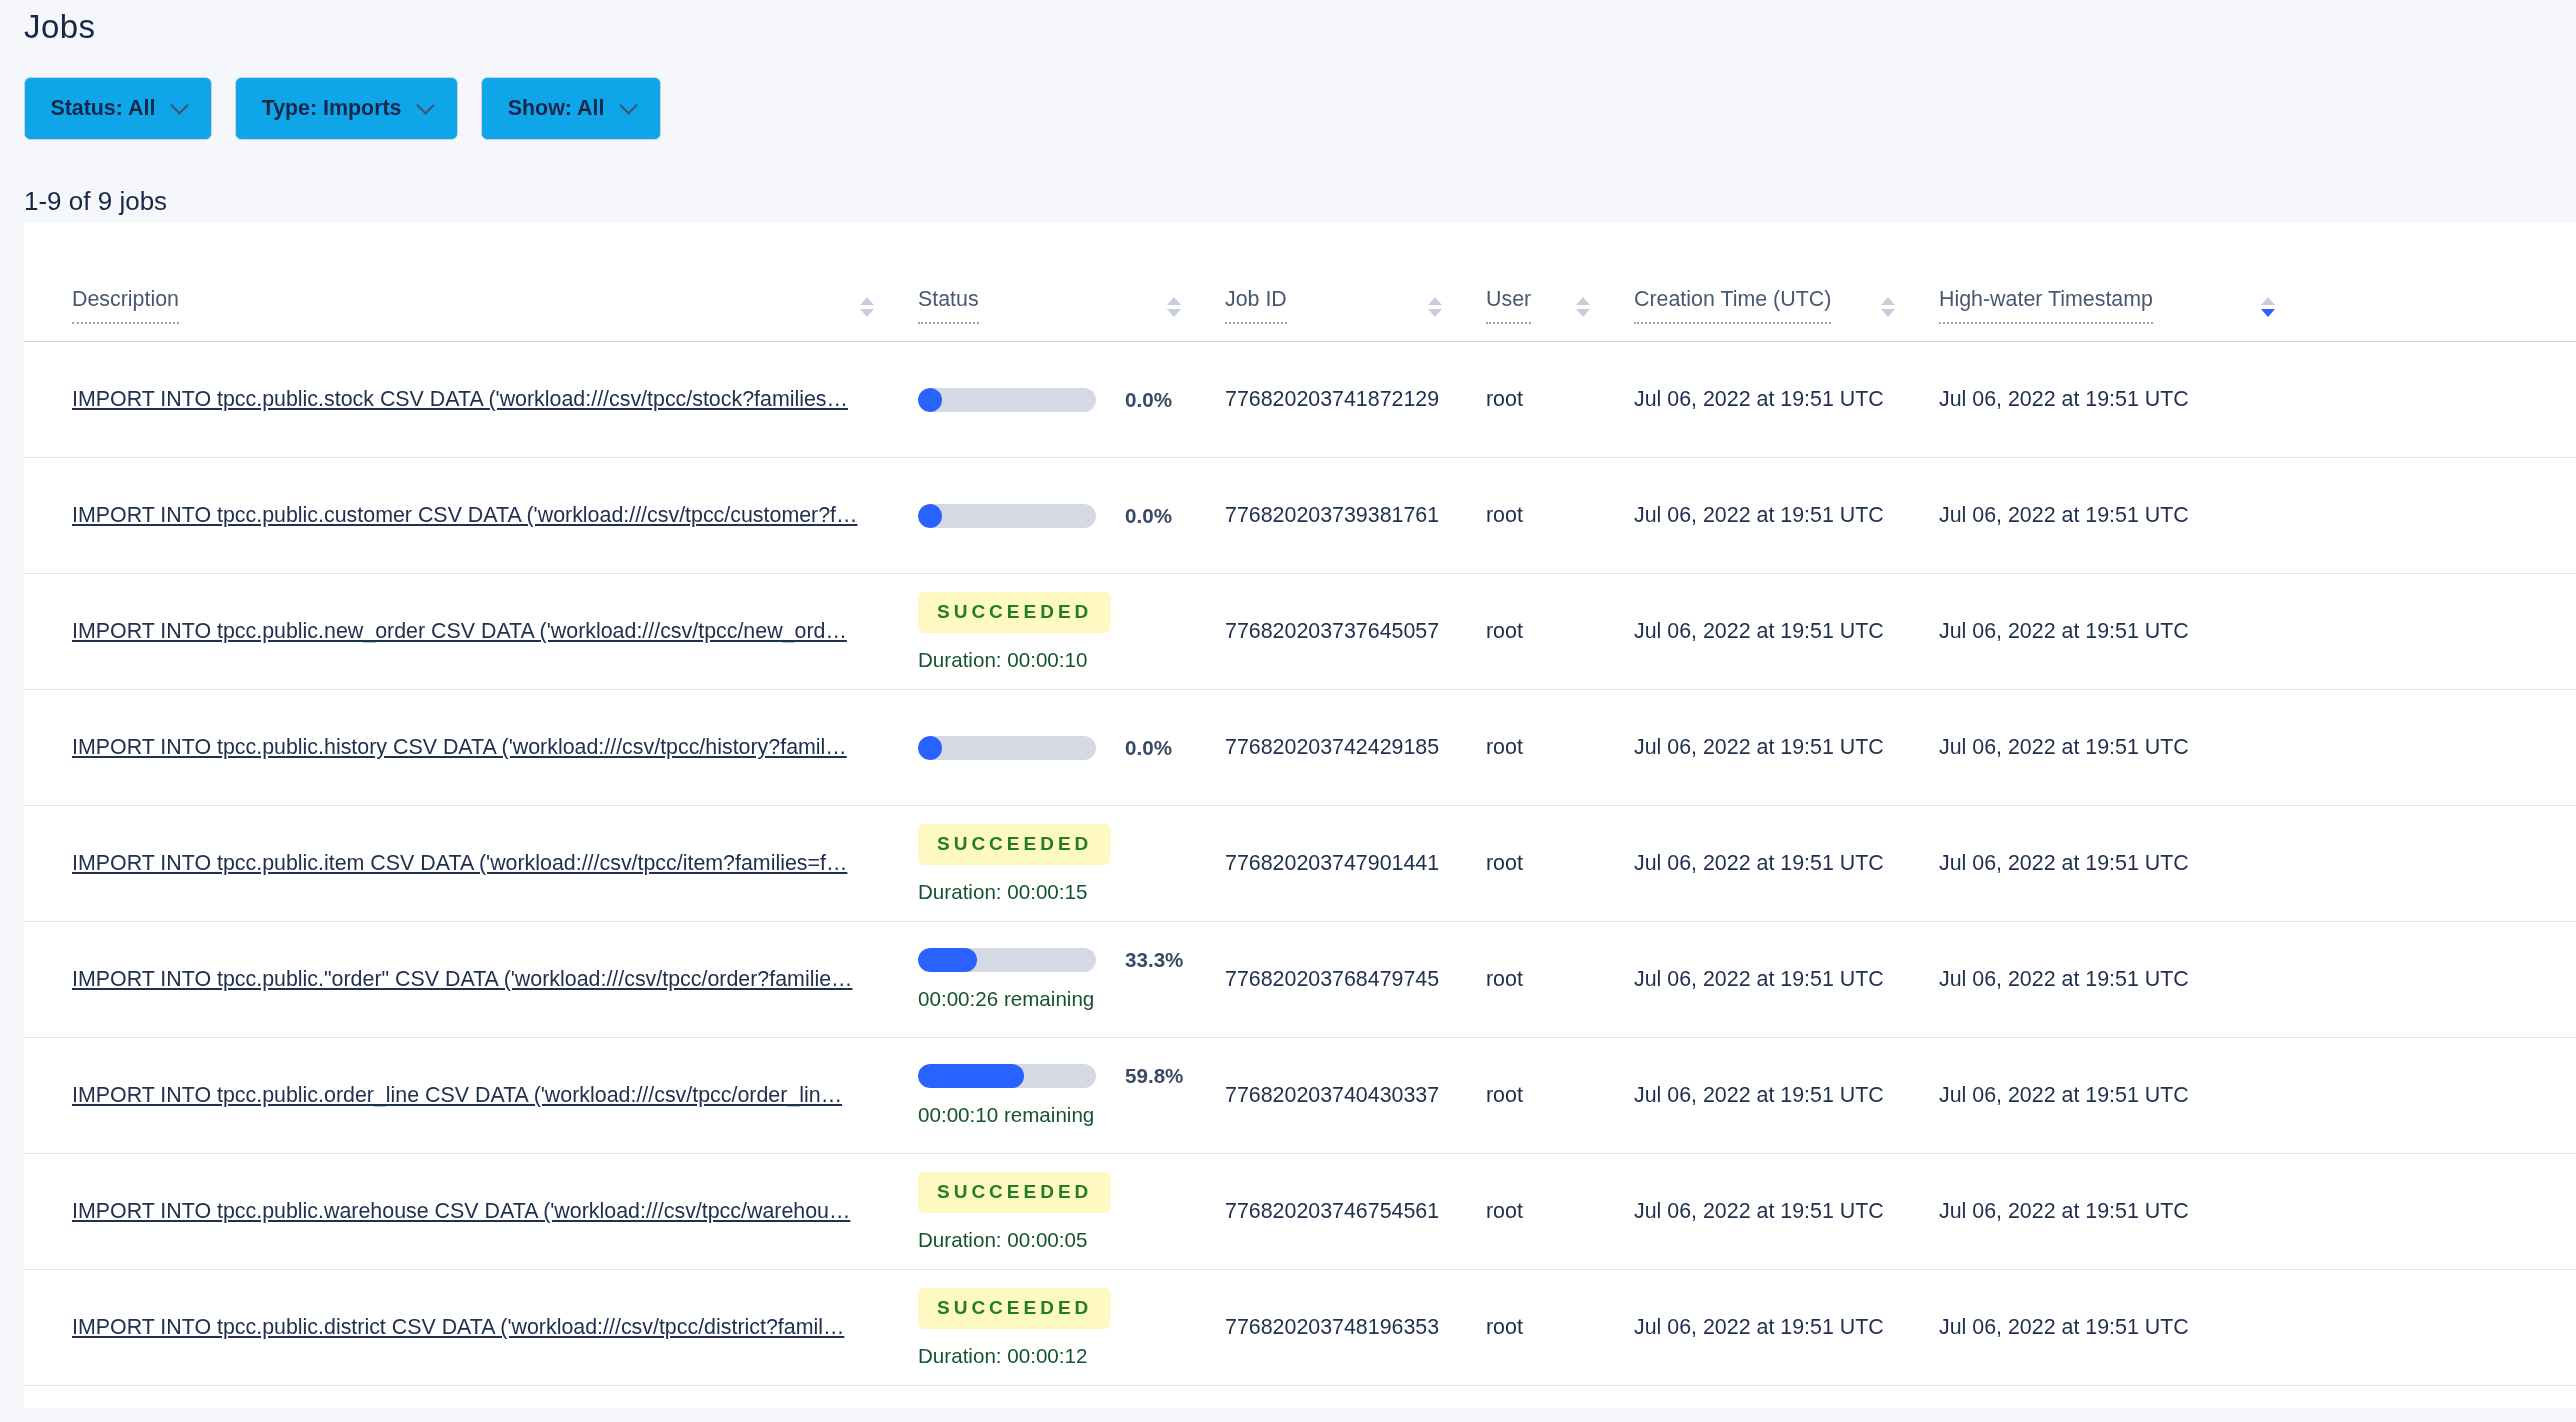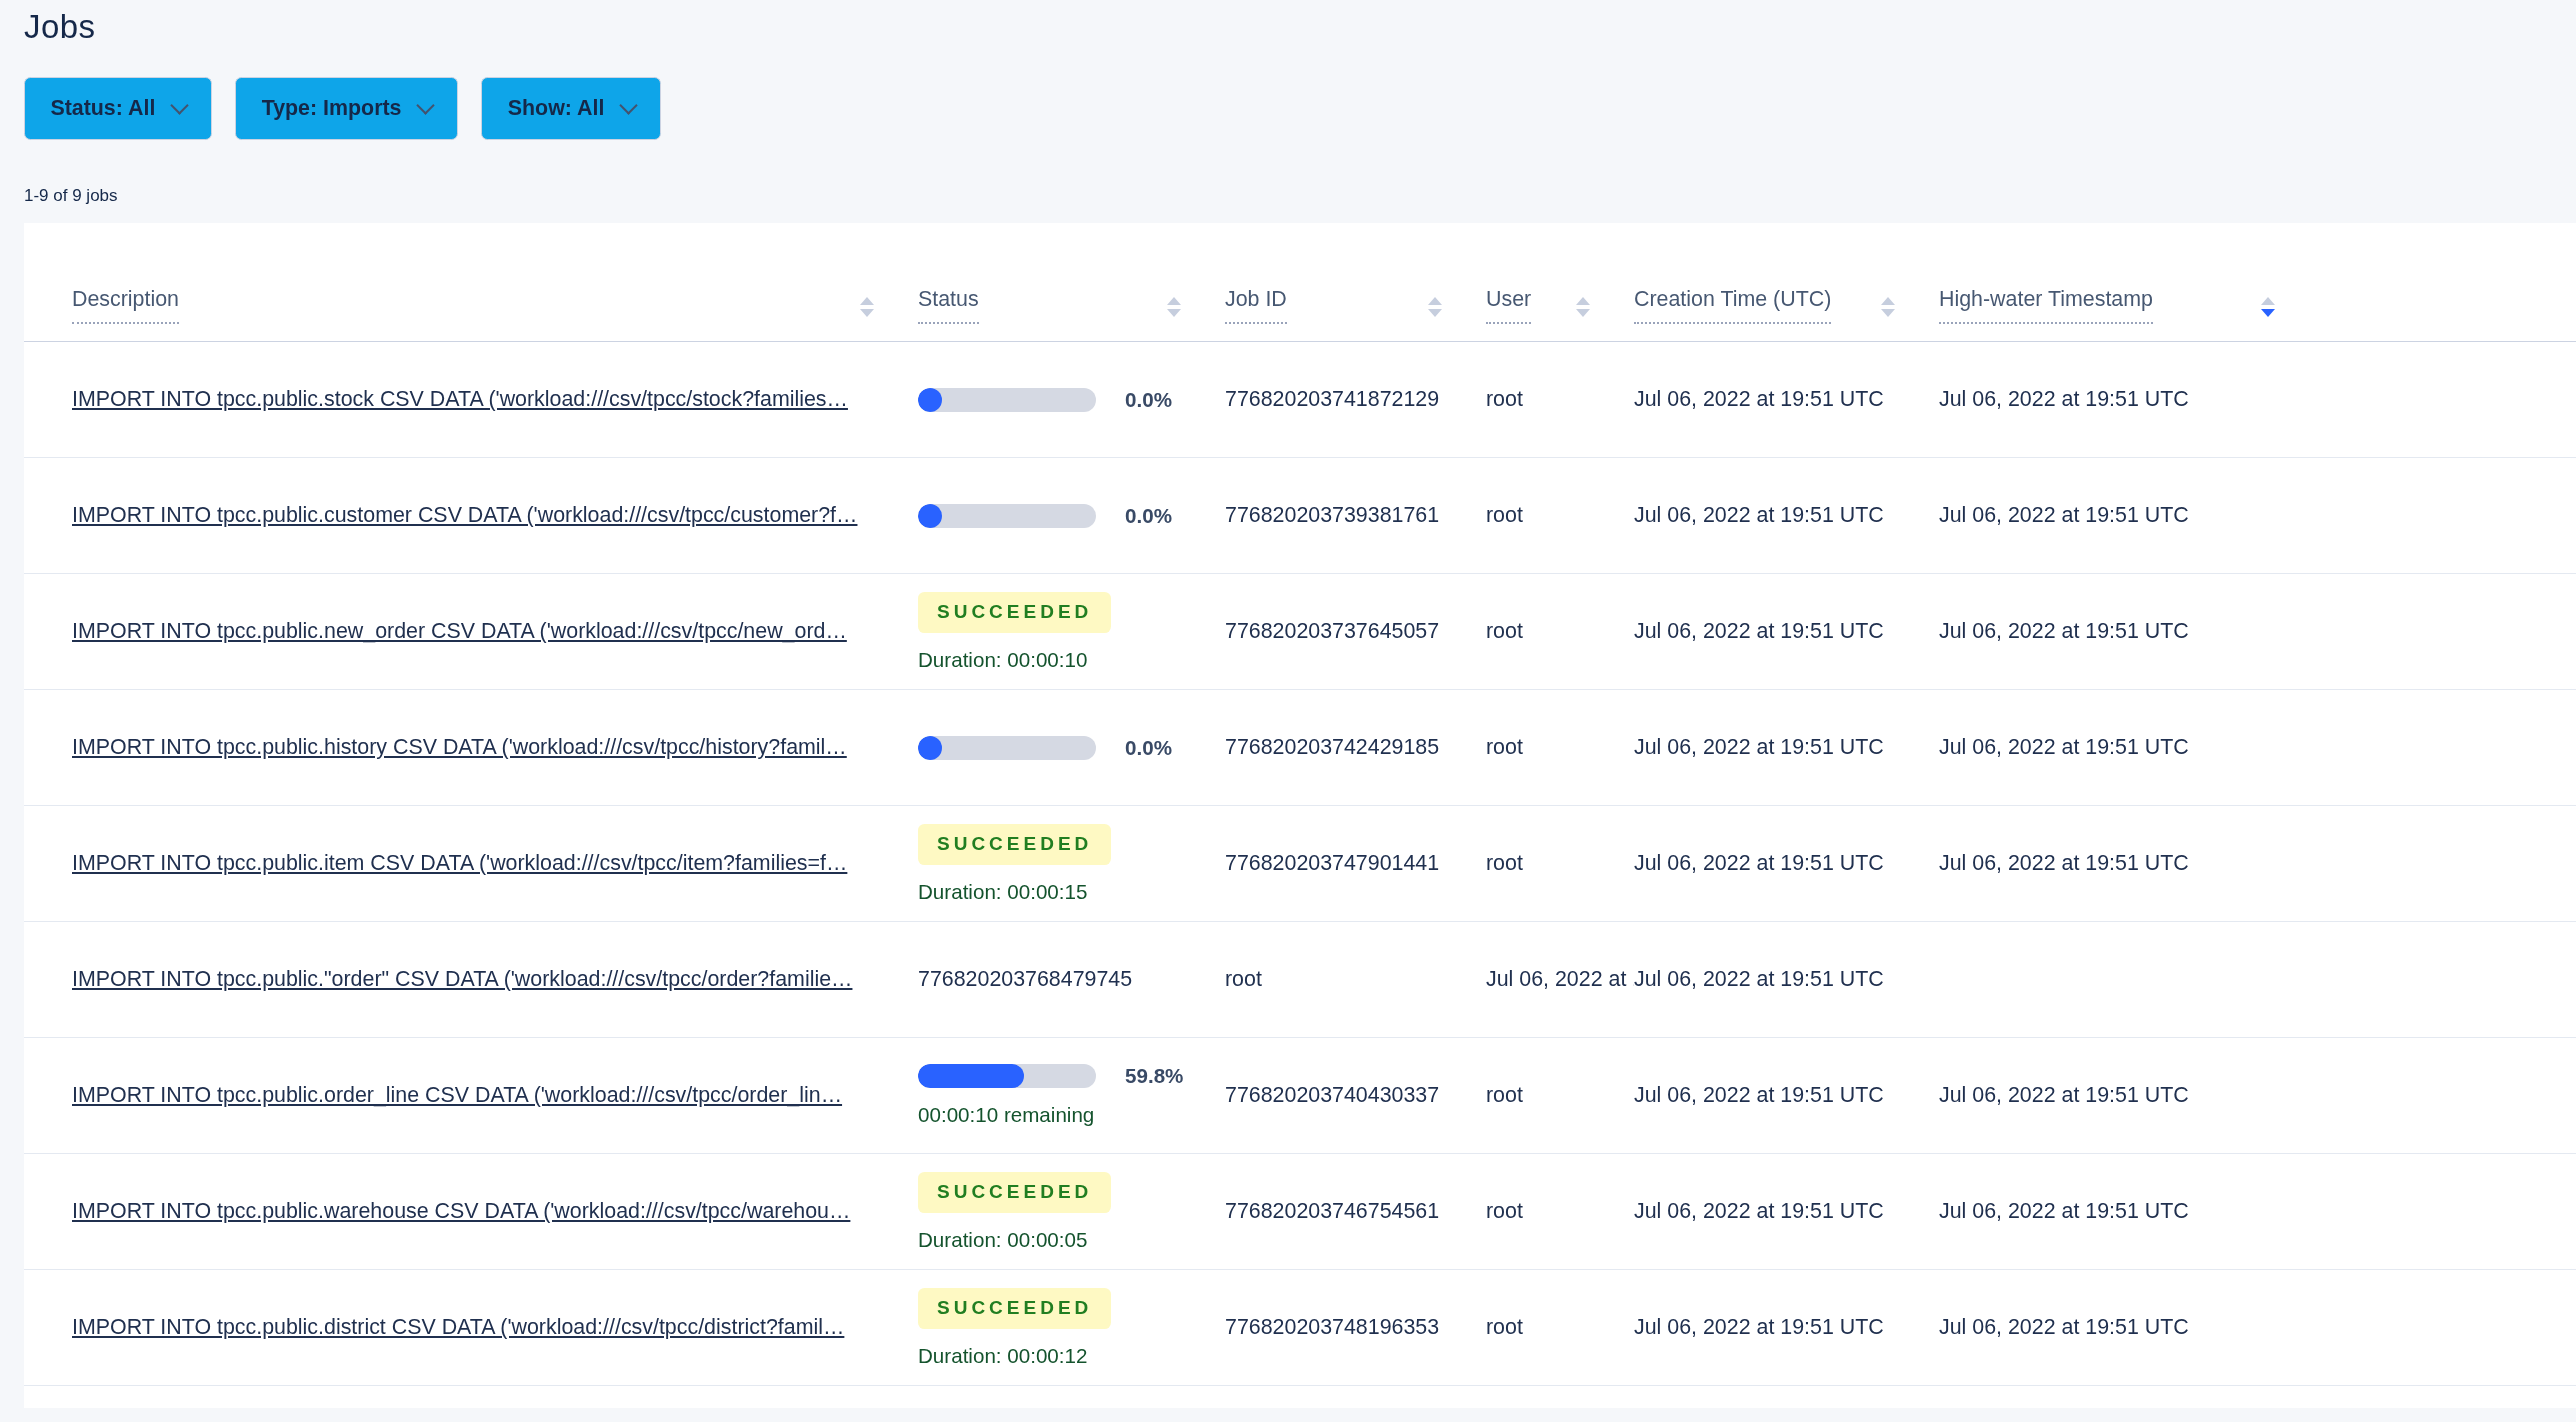--- a/index.html
+++ b/index.html
@@ -16,21 +16,21 @@
   .filter-bar{position:absolute;left:24px;top:77px;display:flex;gap:23px;}
   .filter-btn{
     display:inline-flex;align-items:center;gap:17.5px;height:63px;padding:0 25.4px;
     background:#0ea5e9;border:1.6px solid #ccd3e2;border-radius:6.4px;
     font-size:21.4px;font-weight:700;color:#152849;cursor:pointer;
   }
   .chev{
     width:11px;height:11px;border-right:2.4px solid #44536e;border-bottom:2.4px solid #44536e;
     transform:rotate(45deg);margin-top:-6.4px;display:inline-block;
   }
-  .results-count{position:absolute;left:24px;top:186px;font-size:17px;color:#152849;}
+  .results-count{position:absolute;left:24px;top:186px;font-size:26px;color:#152849;}
   .card{
     position:absolute;left:24px;top:223px;width:2552px;height:1185px;
     background:#ffffff;overflow:hidden;
   }
   .grid{
     display:grid;
     grid-template-columns:846px 307px 261px 148px 305px 360px 306px;
     padding-left:48px;box-sizing:border-box;
   }
   .thead{height:119px;align-items:end;border-bottom:1.6px solid #ccd3e2;}
@@ -198,20 +198,29 @@
           <span class="sub-text">Duration: 00:00:15</span>
         </div>
         <div class="cell">776820203747901441</div>
         <div class="cell">root</div>
         <div class="cell">Jul 06, 2022 at 19:51 UTC</div>
         <div class="cell">Jul 06, 2022 at 19:51 UTC</div>
         <div class="cell"></div>
       </div>
       <div class="grid trow">
         <div class="cell desc-cell">IMPORT INTO tpcc.public."order" CSV DATA ('workload:///csv/tpcc/order?familie…</div>
+        <div class="cell status-cell">
+          <div class="bar-row">
+            <div class="track">
+              <div class="fill" style="width: 59px;"></div>
+            </div>
+            <span class="pct">33.3%</span>
+          </div>
+          <span class="sub-text">00:00:26 remaining</span>
+        </div>
         <div class="cell">776820203768479745</div>
         <div class="cell">root</div>
         <div class="cell">Jul 06, 2022 at 19:51 UTC</div>
         <div class="cell">Jul 06, 2022 at 19:51 UTC</div>
         <div class="cell"></div>
       </div>
       <div class="grid trow">
         <div class="cell desc-cell">IMPORT INTO tpcc.public.order_line CSV DATA ('workload:///csv/tpcc/order_lin…</div>
         <div class="cell status-cell">
           <div class="bar-row">

